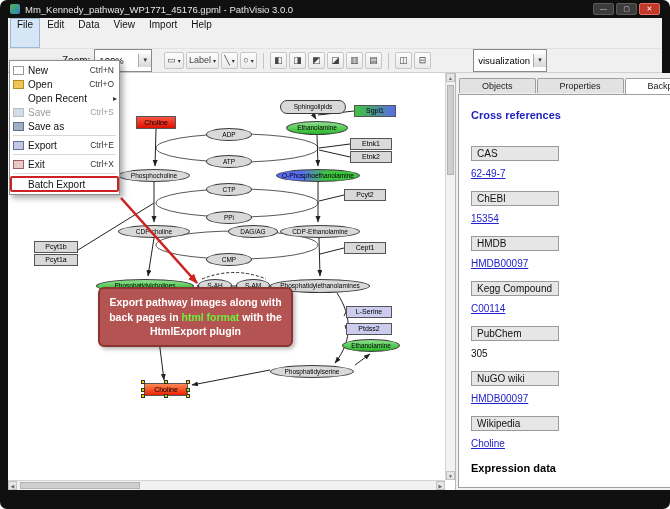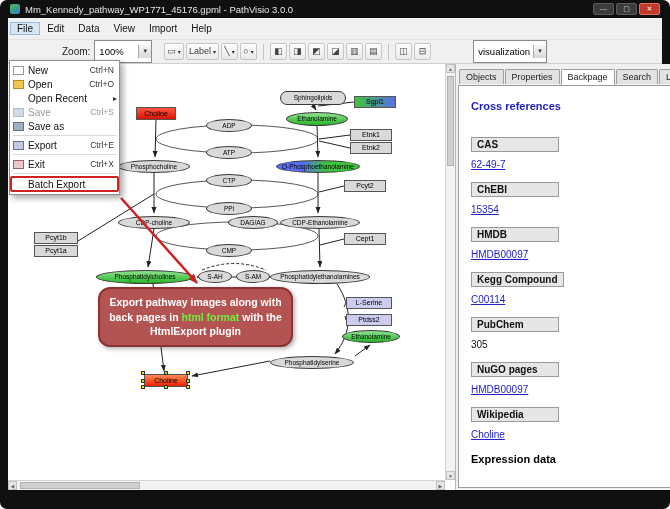--- a/index.html
+++ b/index.html
@@ -11,21 +11,21 @@
   .titlebar{position:absolute;top:0;left:0;right:0;height:18px;display:flex;align-items:center;padding:0 10px;color:#e6e6e6;font-size:9.5px}
   .app-icon{width:10px;height:10px;border-radius:2px;background:linear-gradient(135deg,#4db848,#2f7fd0);margin-right:5px;flex:none}
   .title-text{white-space:nowrap;overflow:hidden}
   .win-controls{margin-left:auto;display:flex;gap:2px}
   .win-btn{width:21px;height:12px;border-radius:2px;background:#3c3c3c;border:1px solid #5a5a5a;color:#ccc;font-size:7px;line-height:10px;text-align:center}
   .win-btn.close{background:#c0392b;border-color:#e07060;color:#fff}
 
   
   .app{position:absolute;left:8px;top:18px;right:8px;bottom:19px;background:#f0f0f0;display:flex;flex-direction:column}
 
-  .menubar{height:22px;display:flex;align-items:center;padding:0 2px;font-size:10px;background:#f0f0f0;border-bottom:1px solid #e2e2e2}
+  .menubar{height:31px;display:flex;padding:0 2px;font-size:10px;background:#f0f0f0;border-bottom:1px solid #e2e2e2}
   .mb-item{padding:1px 7px;color:#111}
   .mb-item.active{background:#d6e6f5;border:1px solid #9ab8d8;padding:0 6px}
 
   .toolbar{height:24px;display:flex;align-items:center;background:#f0f0f0;border-bottom:1px solid #cfcfcf;padding-left:54px;font-size:10px}
   .tb-label{color:#222;margin-right:4px}
   .combo{display:inline-flex;align-items:center;background:#fff;border:1px solid #8a8a8a;height:23px;font-size:9.5px;padding-left:4px}
   .combo-val{min-width:36px;white-space:nowrap}
   .combo-btn{width:13px;height:13px;background:linear-gradient(#f6f6f6,#d8d8d8);border-left:1px solid #aaa;font-size:7px;text-align:center;line-height:12px;color:#333;margin-left:3px}
   .combo-btn::before{content:"▾"}
   .toolbar-buttons{display:flex;align-items:center;margin-left:12px;gap:2px}
@@ -52,26 +52,26 @@
   .sb-up{top:0;right:0}.sb-down{bottom:0;right:0}
   .sb-left{left:0;bottom:0}.sb-right{right:0;bottom:0}
   .sb-up::before{content:"▲"}.sb-down::before{content:"▼"}
   .sb-left::before{content:"◀"}.sb-right::before{content:"▶"}
   .sb-thumb-v{position:absolute;left:1px;right:1px;top:12px;height:90px;background:#cfcfcf;border:1px solid #b2b2b2}
   .sb-thumb-h{position:absolute;top:1px;bottom:1px;left:12px;width:120px;background:#cfcfcf;border:1px solid #b2b2b2}
 
   
   .right-panel{position:relative;flex:1;background:#f0f0f0;border-left:1px solid #b8b8b8}
   .panel-tabs{display:flex;padding:5px 2px 0 3px;gap:1px;font-size:9px}
-  .tab{padding:2px 6px;background:#e2e2e2;border:1px solid #9e9e9e;border-bottom:none;border-radius:2px 2px 0 0;color:#222}
+  .tab{padding:2px 22px;background:#e2e2e2;border:1px solid #9e9e9e;border-bottom:none;border-radius:2px 2px 0 0;color:#222}
   .tab.active{background:#fff;position:relative;z-index:2;margin-bottom:-1px;padding-bottom:3px}
   .panel-content{position:absolute;left:2px;right:2px;top:21px;bottom:2px;background:#fff;border:1px solid #9e9e9e;padding:14px 0 0 12px;overflow:hidden;z-index:1}
   .bp-heading{color:#2121bd;font-weight:bold;font-size:11px;margin-bottom:22px}
   .bp-section{height:45px}
-  .bp-header{display:inline-block;min-width:88px;background:#e6e6e6;border:1px solid #9a9a9a;font-weight:bold;font-size:10px;padding:1px 5px;color:#111}
+  .bp-header{display:inline-block;min-width:88px;background:#e6e6e6;border:1px solid #9a9a9a;font-weight:normal;font-size:10px;padding:1px 5px;color:#111}
   .bp-link{color:#2222cc;text-decoration:underline;font-size:10px;margin-top:7px;width:max-content}
   .bp-value{font-size:10px;margin-top:7px;color:#111;width:max-content}
   .bp-footer{font-weight:bold;font-size:11px;margin-top:4px;color:#000}
 
   .statusbar{height:14px;border-top:1px solid #c6c6c6;background:#f0f0f0;font-size:9px;color:#222;display:flex;align-items:center;padding-left:4px;white-space:nowrap;overflow:hidden}
 
   
   .file-menu{position:absolute;left:9px;top:60px;width:111px;background:#fff;border:1px solid #8f8f8f;box-shadow:3px 3px 6px rgba(0,0,0,.35);z-index:40;padding:2px 0;font-size:10px}
   .fm-item{display:flex;align-items:center;height:14px;padding:0 5px 0 3px;position:relative;color:#111}
   .fm-icon{width:11px;height:9px;margin-right:4px;flex:none;border:1px solid transparent}
@@ -86,21 +86,21 @@
   .fm-short{margin-left:auto;font-size:8.5px;color:#333;padding-left:6px}
   .fm-item.disabled{color:#9b9b9b}
   .fm-item.disabled .fm-short{color:#9b9b9b}
   .fm-item.disabled .fm-icon{opacity:.45}
   .fm-item.submenu::after{content:"▸";position:absolute;right:2px;font-size:8px;color:#333}
   .fm-sep{height:1px;background:#d9d9d9;margin:2px 3px}
   .fm-item.highlighted{height:16px}
   .fm-item.highlighted::before{content:"";position:absolute;inset:0;border:2px solid #cc2222;border-radius:2px;pointer-events:none}
 
   
-  .annotation{position:absolute;left:98px;top:287px;width:195px;min-height:56px;background:#b35452;border:2px solid #8c3432;border-radius:12px;color:#fff;font-weight:bold;font-size:10.5px;text-align:center;padding:6px 5px;line-height:1.4;z-index:45;box-shadow:2px 2px 4px rgba(0,0,0,.3)}
+  .annotation{position:absolute;left:98px;top:287px;width:195px;min-height:56px;background:#b35452;border:2px solid #8c3432;border-radius:6px;color:#fff;font-weight:bold;font-size:10.5px;text-align:center;padding:6px 5px;line-height:1.4;z-index:45;box-shadow:2px 2px 4px rgba(0,0,0,.3)}
   .annotation .hl{color:#6cf03a}
   .overlay{position:absolute;inset:0;z-index:50;pointer-events:none}
 </style>
 </head>
 <body>
 
 <div class="frame">
 
   <div class="titlebar">
     <span class="app-icon"></span>
@@ -269,21 +269,21 @@
             <span class="tab">Legend</span>
           </div>
         <div class="panel-content">
           <div class="bp-heading">Cross references</div>
           <div>
               <div class="bp-section"><div class="bp-header">CAS</div><div class="bp-link">62-49-7</div></div>
               <div class="bp-section"><div class="bp-header">ChEBI</div><div class="bp-link">15354</div></div>
               <div class="bp-section"><div class="bp-header">HMDB</div><div class="bp-link">HMDB00097</div></div>
               <div class="bp-section"><div class="bp-header">Kegg Compound</div><div class="bp-link">C00114</div></div>
               <div class="bp-section"><div class="bp-header">PubChem</div><div class="bp-value">305</div></div>
-              <div class="bp-section"><div class="bp-header">NuGO pages</div><div class="bp-link">HMDB00097</div></div>
+              <div class="bp-section"><div class="bp-header">NuGO wiki</div><div class="bp-link">HMDB00097</div></div>
               <div class="bp-section"><div class="bp-header">Wikipedia</div><div class="bp-link">Choline</div></div>
             </div>
           <div class="bp-footer">Expression data</div>
         </div>
       </div>
 
     </div>
 
 
   </div>

